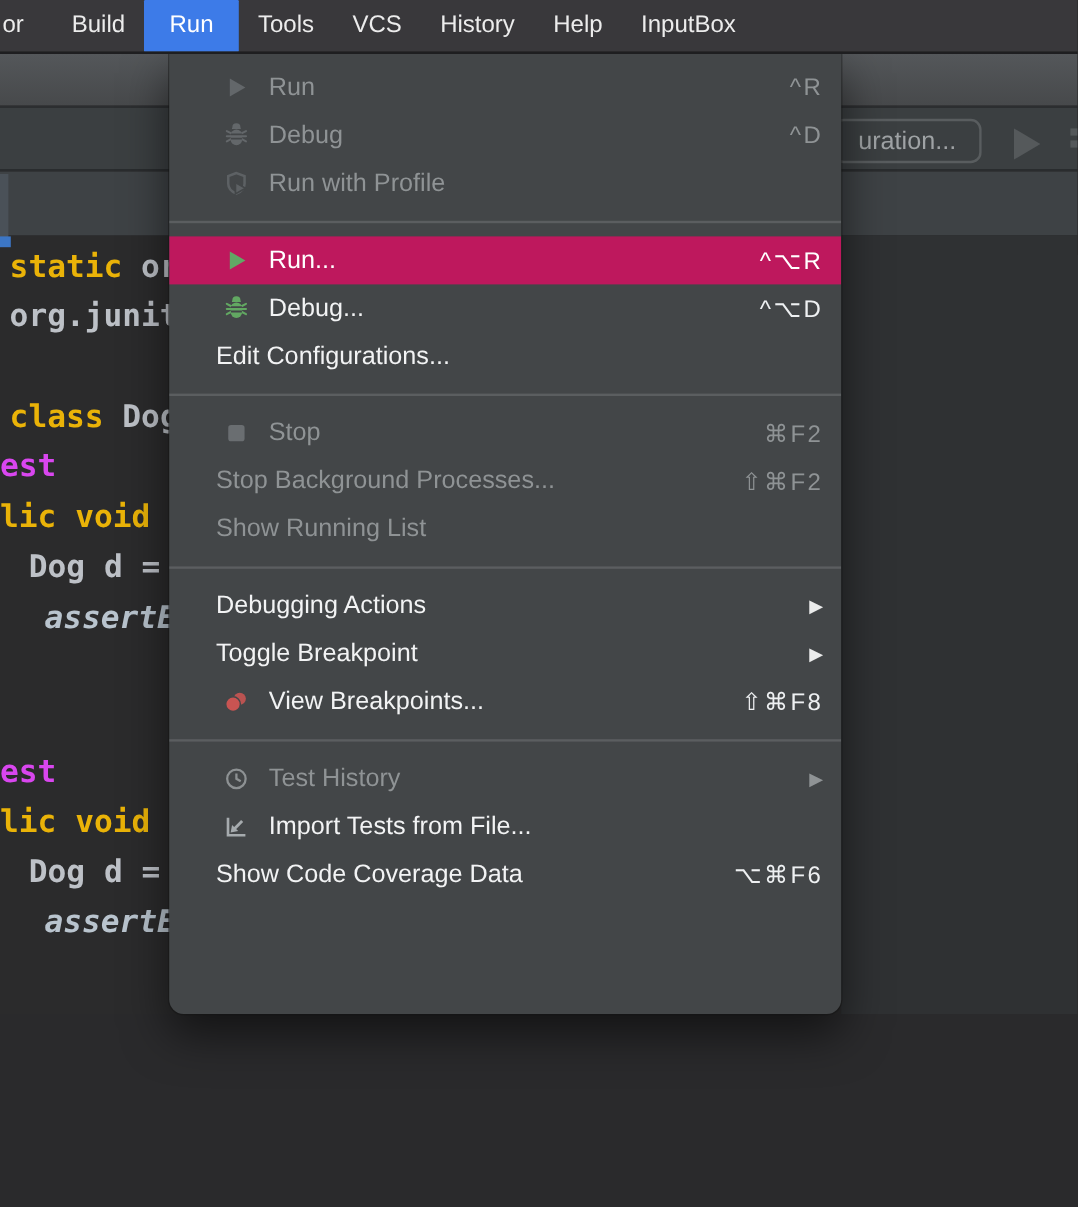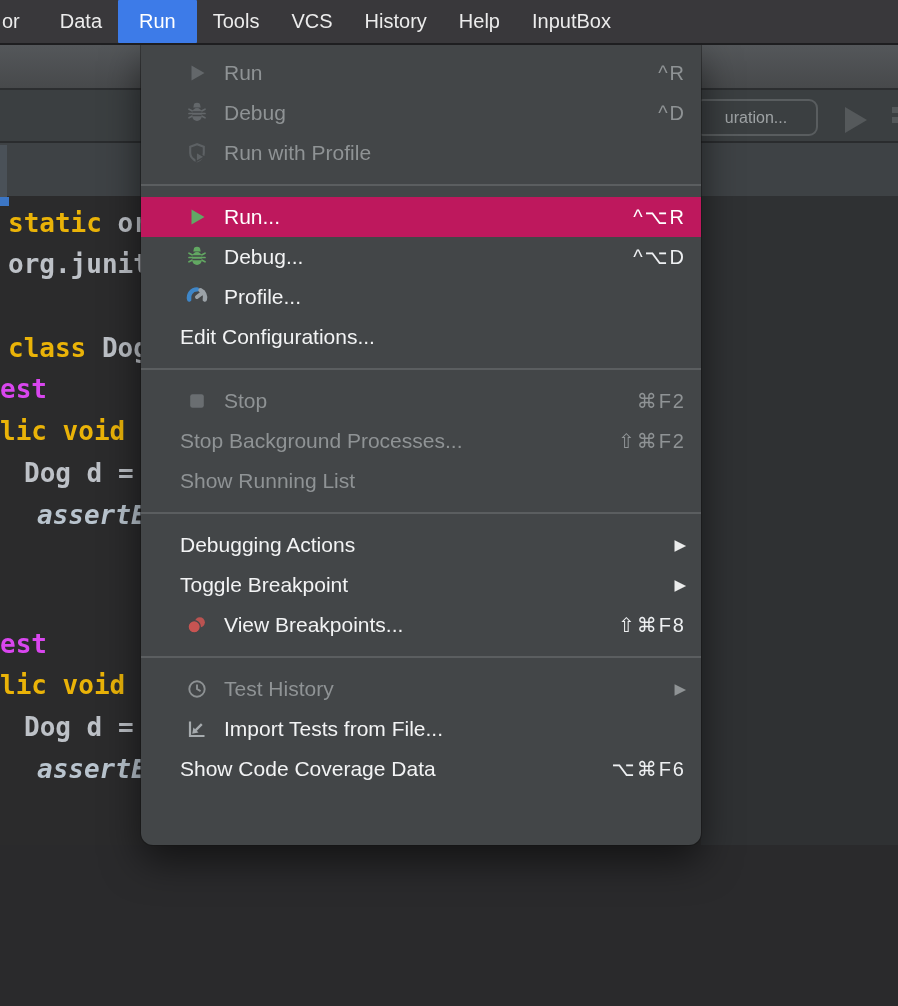--- a/index.html
+++ b/index.html
@@ -29,21 +29,21 @@
     background:linear-gradient(#54575a, #47494b); z-index:1;
   }
   .toolbar-sep1 { position:absolute; left:0; top:88px; width:898px; height:2px; background:#2c2e30; z-index:1; }
   .toolbar-b { position:absolute; left:0; top:90px; width:898px; height:51px; background:#3b3f41; z-index:1; }
   .toolbar-sep2 { position:absolute; left:0; top:141px; width:898px; height:2px; background:#2a2c2e; z-index:1; }
   .row-c { position:absolute; left:0; top:143px; width:898px; height:53px; background:#3e4245; z-index:1; }
 
   .add-config-btn {
     position:absolute; left:694px; top:99px; width:124px; height:37px;
     border:2px solid #595d5f; border-radius:9px;
-    color:#9fa3a5; font-size:16px; display:flex; align-items:center; justify-content:center;
+    color:#9fa3a5; font-size:21px; display:flex; align-items:center; justify-content:center;
     z-index:2; background:transparent; white-space:nowrap; overflow:hidden;
   }
   .play-disabled {
     position:absolute; left:845px; top:107px; width:0; height:0; z-index:2;
     border-left:22px solid #55595b; border-top:13px solid transparent; border-bottom:13px solid transparent;
   }
   .overflow-sliver { position:absolute; left:892px; top:107px; width:6px; height:27px; z-index:2; }
   .overflow-sliver i { display:block; width:6px; height:6px; background:#54585a; margin-bottom:4px; }
 
   .gutter-stripe { position:absolute; left:0; top:145px; width:7px; height:53px; background:#4a5158; z-index:2; }
@@ -82,21 +82,21 @@
   .mi .ar { margin-left:auto; font-size:15px; color:#ebecec; }
   .mi.dis, .mi.dis .sc, .mi.dis .ar { color:#8f9395; }
   .mi.sel { background:#be185d; }
   .mi.sel, .mi.sel .sc { color:#ffffff; }
 </style>
 </head>
 <body>
 
 <div class="menubar">
   <div class="mb mb-first">or</div>
-  <div class="mb mb-build">Data</div>
+  <div class="mb mb-build">Build</div>
   <div class="mb mb-run">Run</div>
   <div class="mb">Tools</div>
   <div class="mb">VCS</div>
   <div class="mb">History</div>
   <div class="mb">Help</div>
   <div class="mb">InputBox</div>
 </div>
 <div class="menubar-border"></div>
 
 <div class="toolbar-a"></div>
@@ -182,30 +182,20 @@
           <path d="M8.6 5.2a3.4 3.4 0 016.8 0l.4 1.4H8.2z" fill="#62a862"></path>
           <path d="M4 8.2L7.4 10M4 12.5h3.2M4 16.8L7.4 15M20 8.2L16.6 10M20 12.5h-3.2M20 16.8L16.6 15" stroke="#62a862" stroke-width="1.7" stroke-linecap="round"></path>
           <rect x="7.2" y="7" width="9.6" height="13" rx="4.8" fill="#62a862"></rect>
           <path d="M7.4 11h9.2M7.4 14.6h9.2" stroke="#434648" stroke-width="1.5"></path>
         </svg>
     </span>
     <span class="lb">Debug...</span>
     <span class="sc">^⌥D</span>
   </div>
   <div class="mi">
-    <span class="ic">
-      <svg viewBox="0 0 24 24" fill="none">
-          <path d="M4.2 14.5A8.1 8.1 0 0112 4.4" stroke="#3e86c8" stroke-width="4.4" stroke-linecap="round"></path>
-          <path d="M15.5 5.2a8.1 8.1 0 014.3 9.3" stroke="#9ba2a7" stroke-width="4.4" stroke-linecap="round"></path>
-          <path d="M12 12l6.4-4.8" stroke="#9ba2a7" stroke-width="4" stroke-linecap="round"></path>
-        </svg>
-    </span>
-    <span class="lb">Profile...</span>
-  </div>
-  <div class="mi">
     <span class="lb">Edit Configurations...</span>
   </div>
 
   <div class="sep"></div>
 
   <div class="mi dis">
     <span class="ic">
       <svg viewBox="0 0 24 24">
           <rect x="5.2" y="5.2" width="13.6" height="13.6" rx="2.4" fill="#6a6e71"></rect>
         </svg>

